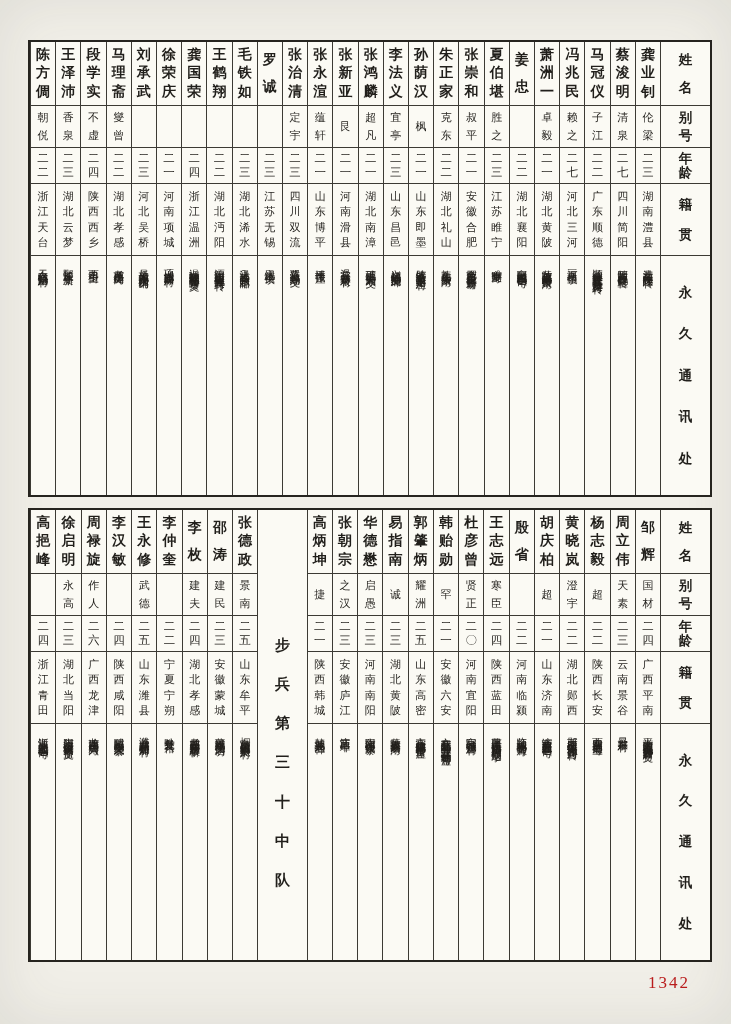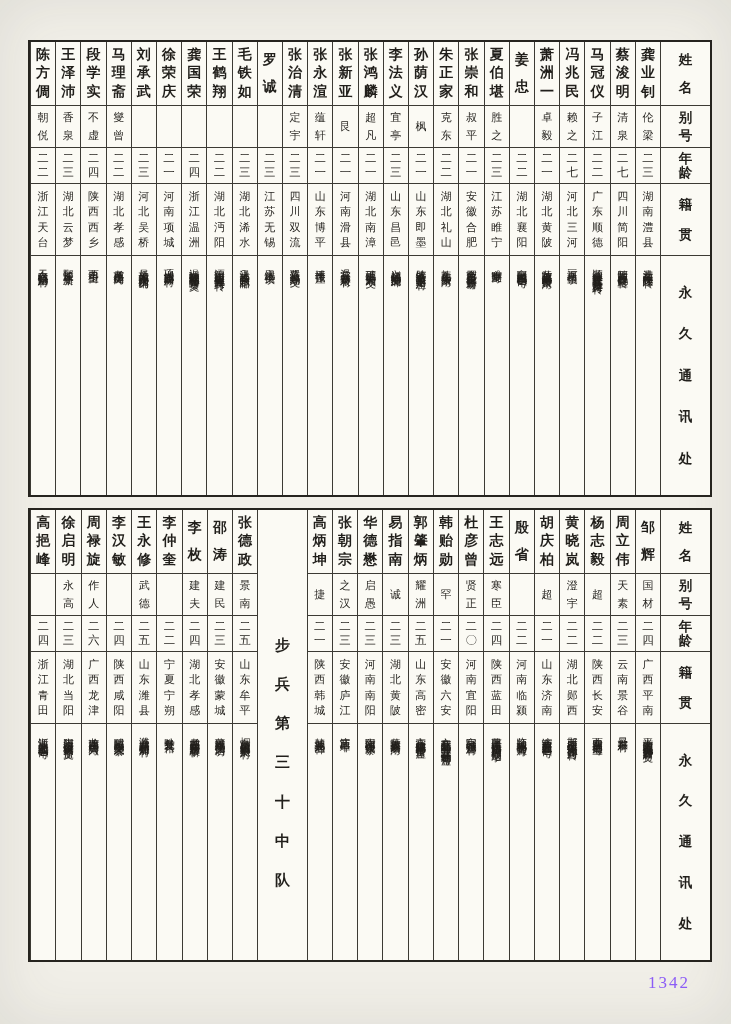--- a/index.html
+++ b/index.html
@@ -48,21 +48,21 @@
   }
 
   .hcell .charcol { font-weight: 700; font-size: 13.5px; }
   .r-addr.hcell { padding: 16px 0; align-items: stretch; }
   .r-addr.hcell .charcol { height: 100%; justify-content: space-around; }
 
   .r-unit .charcol { height: 250px; width: auto; justify-content: space-between; font-size: 15px; font-weight: 700; }
 
   .page-num {
     position: absolute; left: 648px; top: 973px;
-    font-size: 17px; letter-spacing: 2px; color: #8b5cf6;
+    font-size: 17px; letter-spacing: 2px; color: #b91c1c;
     font-family: "Liberation Serif", serif;
   }
 </style>
 </head>
 <body>
 
 <div class="page">
   <div class="roster t-top">
       <div class="col col-header">
         <div class="cell r-name hcell">

